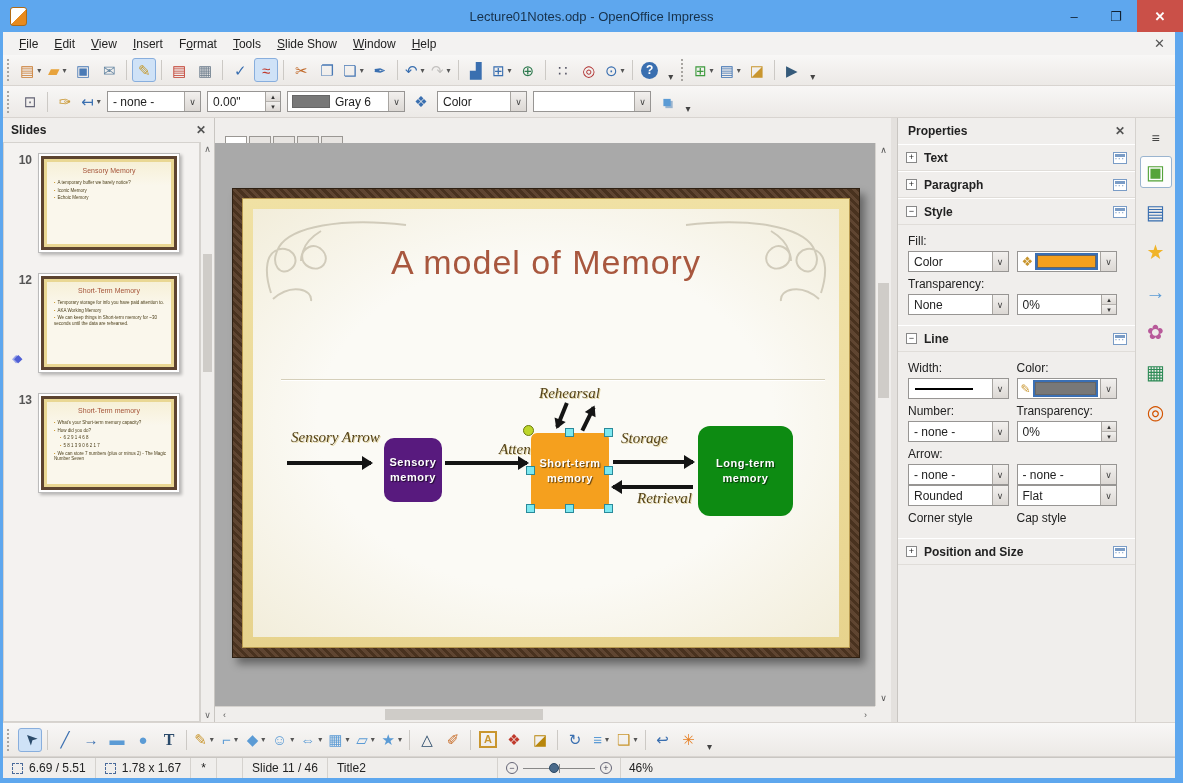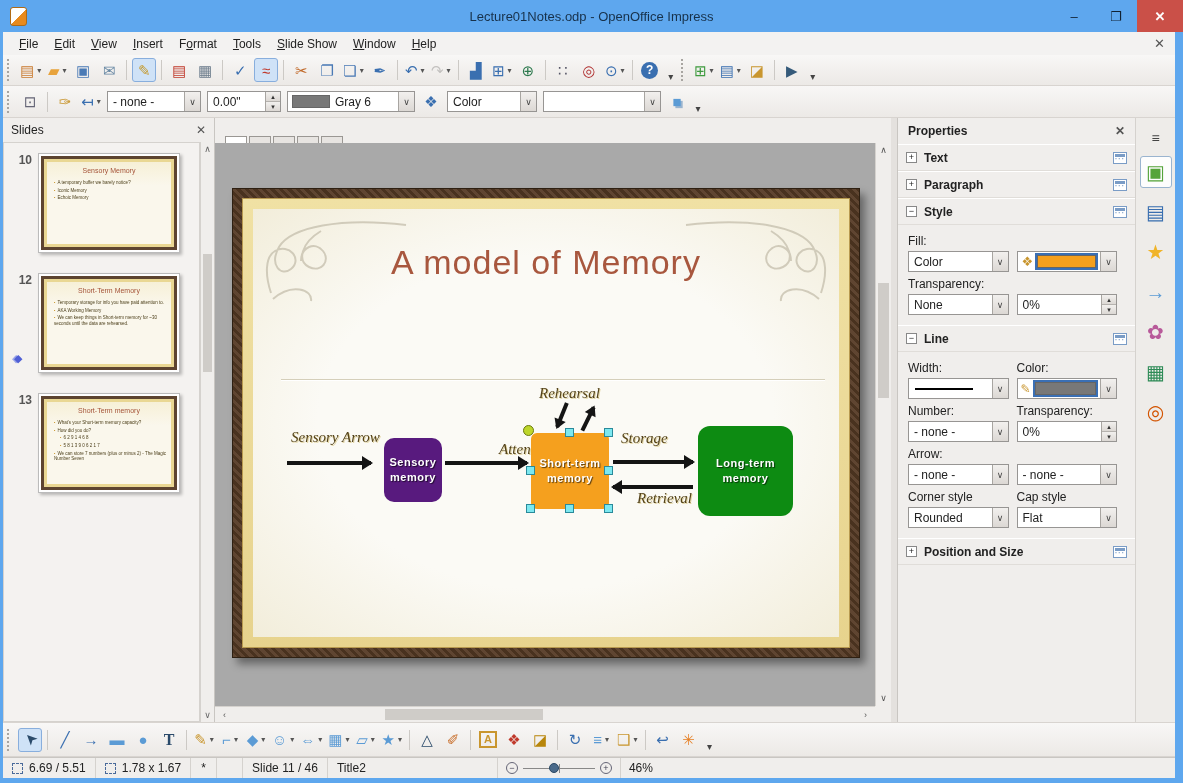--- a/index.html
+++ b/index.html
@@ -56,21 +56,21 @@
   .swatch { width:38px; height:13px; margin-left:4px; border:1px solid #666; display:inline-block; }
   .swatch.sel-ring { outline:2px solid #3a6fb4; }
   .combo-ico { font-size:13px; margin-left:4px; color:#c9962f; }
   .line-preview { width:58px; height:2px; background:#000; margin-left:6px; }
 
   
   .main { position:absolute; left:3px; top:118px; width:1172px; bottom:61px; background:#f0eeec; }
 
   
   .slides-panel { position:absolute; left:0; top:0; width:212px; height:100%; border-right:1px solid #c9c6c2; background:#f0eeec; }
-  .sp-head { height:24px; display:flex; align-items:center; padding:0 8px; font-weight:normal; }
+  .sp-head { height:24px; display:flex; align-items:center; padding:0 8px; font-weight:bold; }
   .sp-close { margin-left:auto; color:#555; font-size:12px; }
   .sp-body { position:absolute; top:24px; left:0; right:14px; bottom:0; overflow:hidden; background:#f4f2f0; border:1px solid #d5d2ce; }
   .srow { position:relative; display:flex; margin:6px 2px 12px 2px; padding:4px 2px; }
   .srow.sel { background:#b9d6f2; border:1px solid #7aa7d8; }
   .snum { width:30px; text-align:right; padding-right:6px; font-weight:bold; color:#555; font-size:12px; }
   .sthumb { width:142px; height:100px; background:#fff; padding:2px; border:1px solid #bbb; box-shadow:2px 2px 3px rgba(0,0,0,.25); }
   .sframe { width:100%; height:100%; border:3px solid #5d4430; background:linear-gradient(#f6efd4,#faf7ec 30%); box-shadow:inset 0 0 0 3px #e9d793; padding:8px 6px 2px 6px; overflow:hidden; }
   .stitle { text-align:center; font-size:7px; color:#a5543a; margin-bottom:6px; }
   .sb { font-size:4.5px; color:#4a3d18; margin:2px 0 0 4px; line-height:1.25; }
   .sb::before { content:"▪"; color:#c9962f; font-size:4px; margin-right:2px; }
@@ -334,21 +334,21 @@
       <span class="val">- none -</span>
         <span class="sbtn"></span>
     </div>
     <div class="ctl" style="width:74px">
       <span class="val">0.00"</span>
       <span class="spbtns">
           <span class="up"></span>
           <span class="dn"></span>
         </span>
     </div>
-    <div class="ctl" style="width:128px">
+    <div class="ctl" style="width:118px">
       <span class="swatch" style="background-color: rgb(120, 120, 120);"></span>
       <span class="val">Gray 6</span>
         <span class="sbtn"></span>
     </div>
     <span class="tbi">
         <span class="g" style="--ic:#3a6fb0">❖</span>
       </span>
     <div class="ctl" style="width:90px">
       <span class="val">Color</span>
         <span class="sbtn"></span>
@@ -599,32 +599,32 @@
           <div class="pcol"><div class="ctl">
             <span class="val">- none -</span>
                 <span class="sbtn"></span>
           </div></div>
           <div class="pcol"><div class="ctl">
             <span class="val">- none -</span>
                 <span class="sbtn"></span>
           </div></div>
         </div>
         <div class="prow">
+          <div class="pcol"><div class="ctl">
+            <span class="val">Rounded</span>
+                <span class="sbtn"></span>
+          </div></div>
+          <div class="pcol"><div class="ctl">
+            <span class="val">Flat</span>
+                <span class="sbtn"></span>
+          </div></div>
+        </div>
+        <div class="prow">
           <div class="pcol plabel">Corner style</div>
           <div class="pcol plabel">Cap style</div>
-        </div>
-        <div class="prow">
-          <div class="pcol"><div class="ctl">
-            <span class="val">Rounded</span>
-                <span class="sbtn"></span>
-          </div></div>
-          <div class="pcol"><div class="ctl">
-            <span class="val">Flat</span>
-                <span class="sbtn"></span>
-          </div></div>
         </div>
       </div>
 
       <div class="sec">
         <span class="exp">+</span>
         <span>Position and Size</span>
         <span class="launcher"></span>
       </div>
     </div>
 

